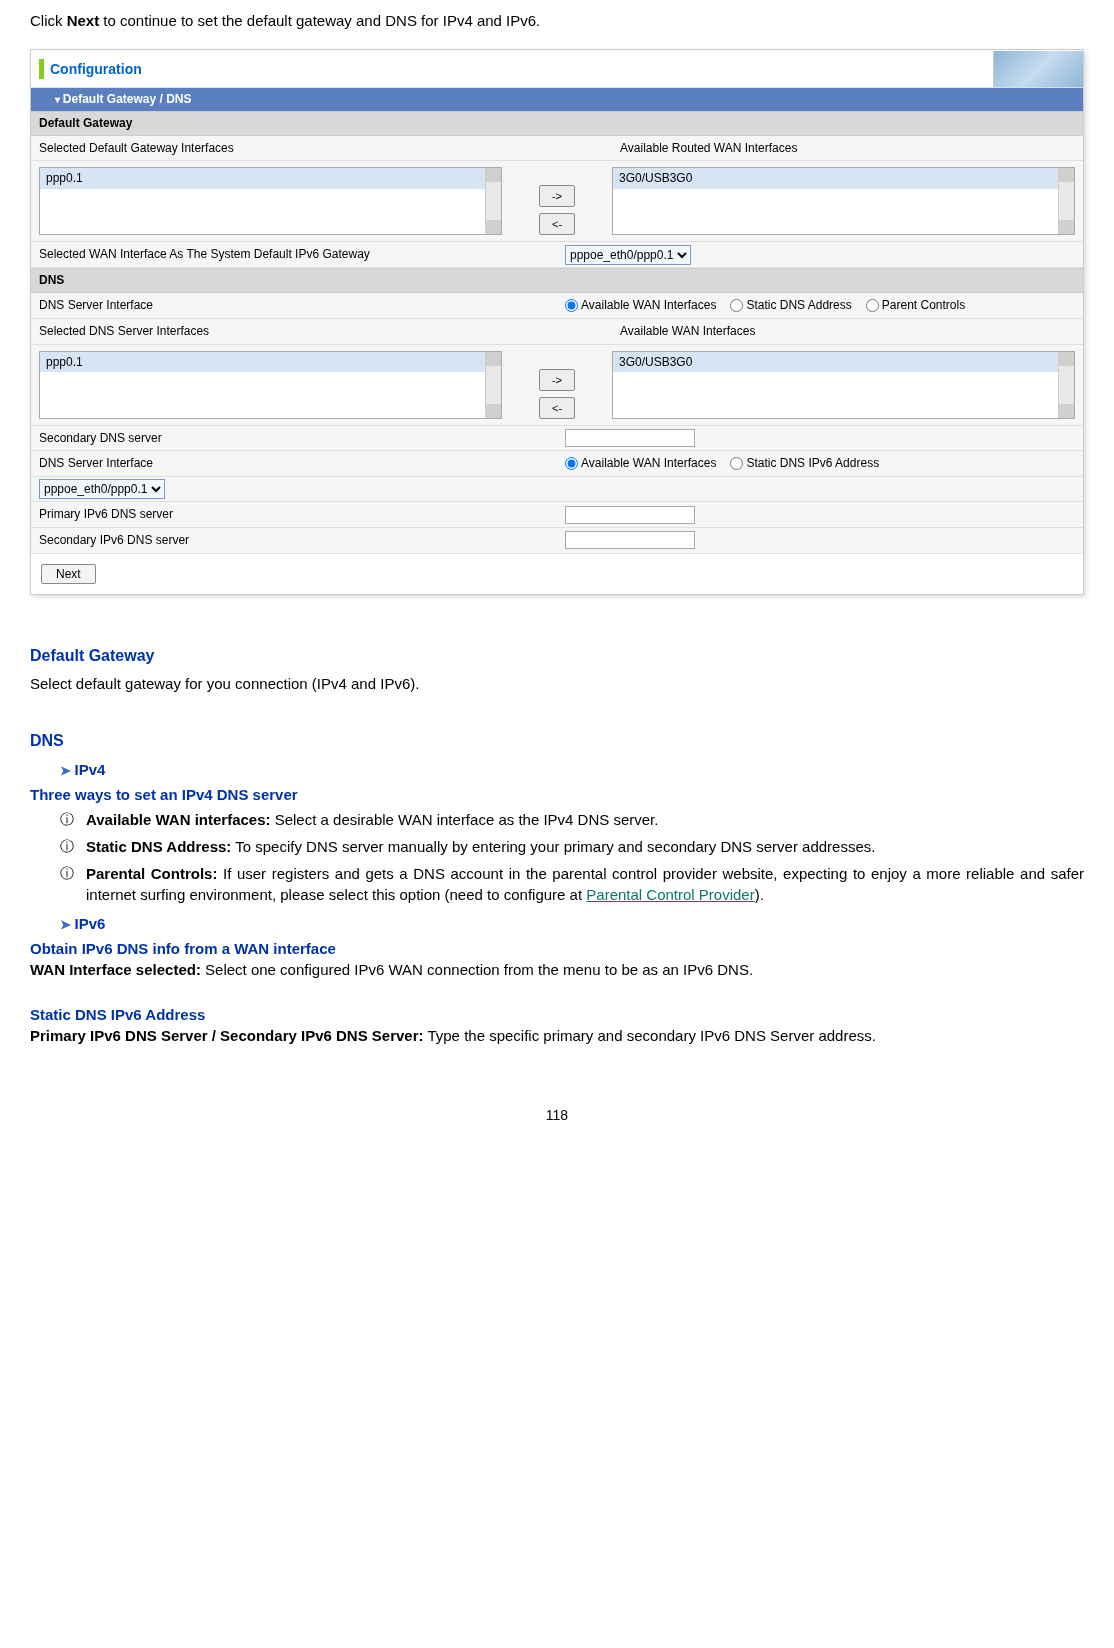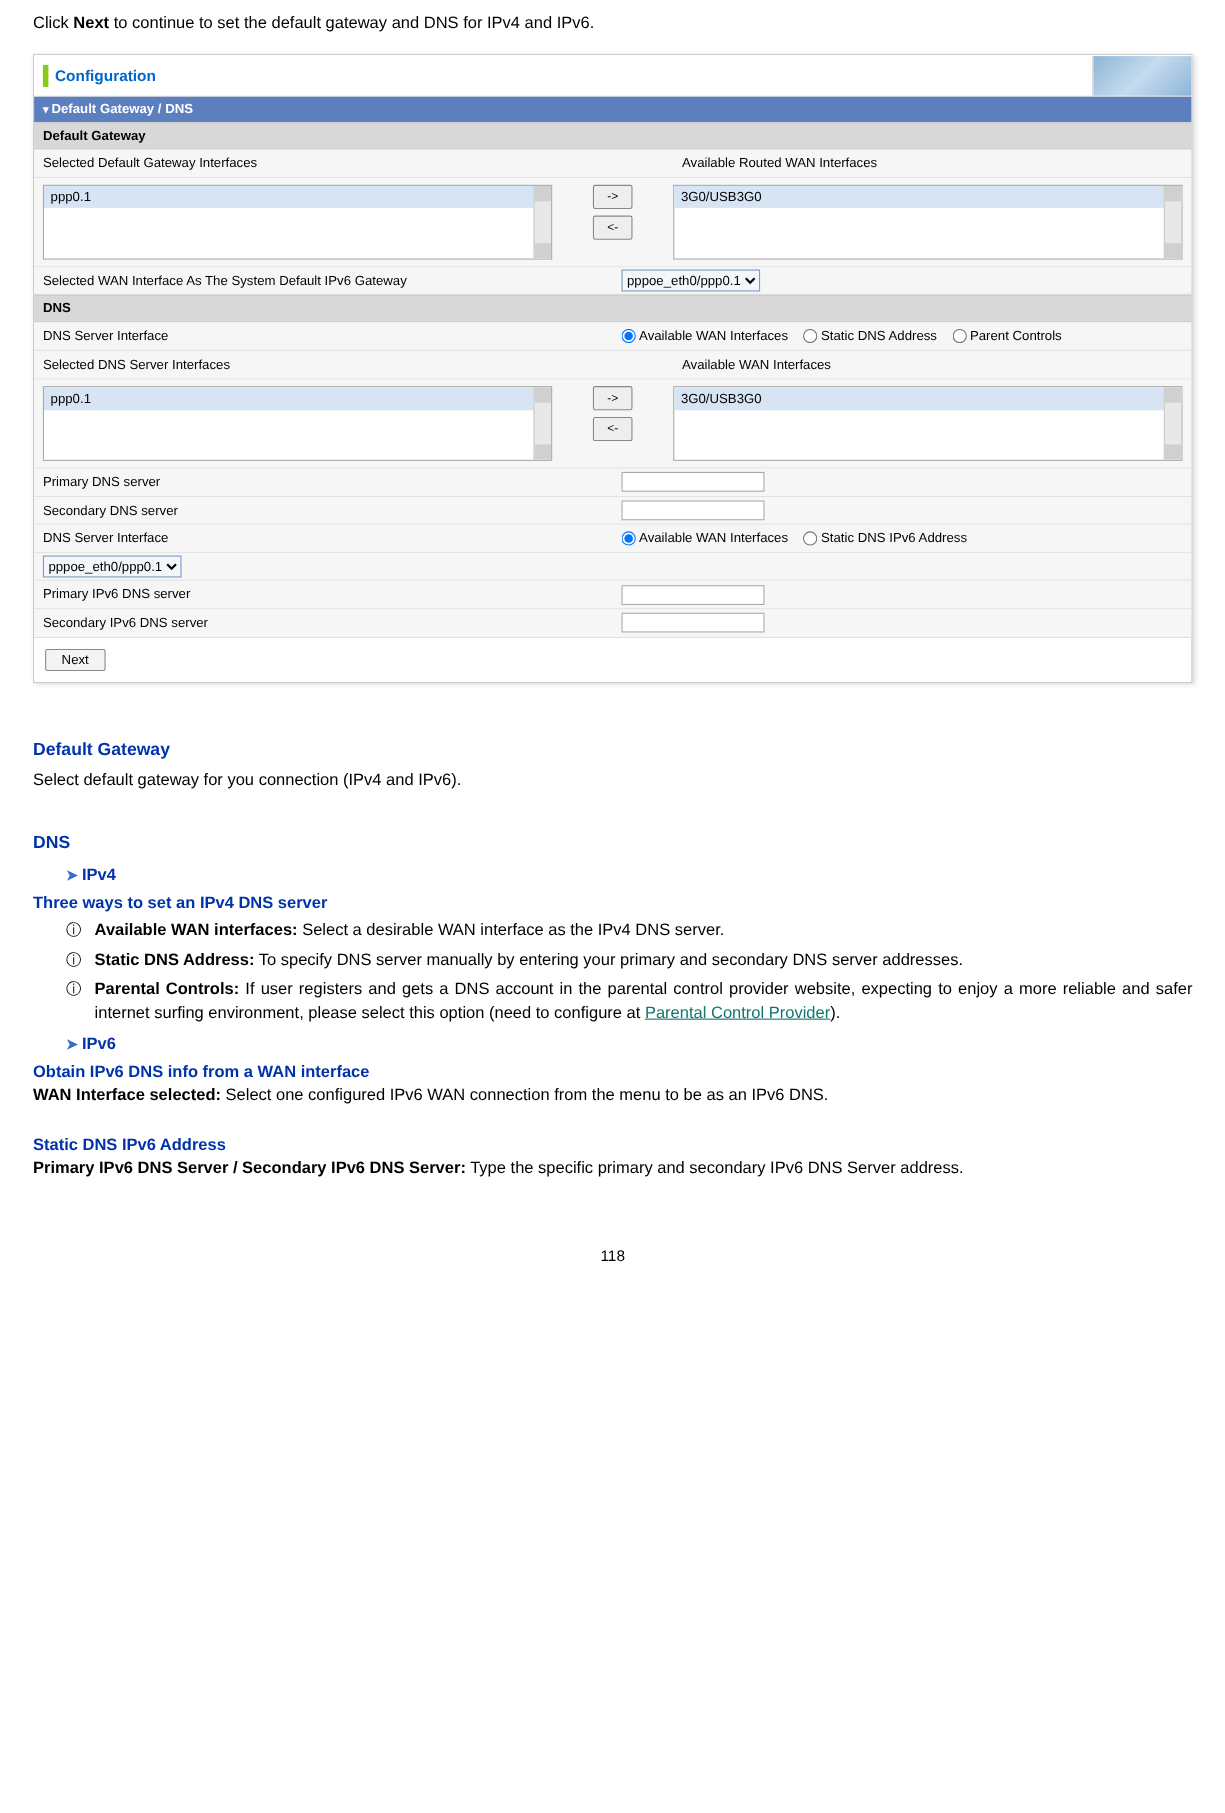--- a/index.html
+++ b/index.html
@@ -44,21 +44,21 @@
   .header-art {
     width: 90px; height: 36px;
     background: linear-gradient(135deg,#8db6d8 0%,#c6dbee 50%,#8db6d8 100%);
     border-left: 1px solid #ccc;
   }
   .section-bar {
     background: #5b7fbf;
     color: #fff;
     font-size: 12px;
     font-weight: bold;
-    padding: 3px 8px;
+    padding: 3px 24px;
   }
   .section-bar::before {
     content: "▾ ";
     font-size: 10px;
   }
   .subheader {
     background: #d8d8d8;
     padding: 3px 8px;
     font-size: 12px;
     font-weight: bold;
@@ -85,21 +85,21 @@
   }
   .note-row {
     background: #cfd8ea;
     color: #334;
     font-size: 11px;
     padding: 3px 8px;
     border-bottom: 1px solid #ccc;
   }
   .dual-list {
     display: flex;
-    align-items: flex-start;
+    align-items: flex-end;
     padding: 6px 8px;
     background: #f6f6f6;
     border-bottom: 1px solid #e0e0e0;
   }
   .dual-head {
     display: flex;
     background: #f6f6f6;
     border-bottom: 1px solid #e0e0e0;
   }
   .dual-head .hcell {
@@ -288,26 +288,20 @@
       <button>-&gt;</button>
       <button>&lt;-</button>
     </div>
     <div class="listbox">
       <div class="listbox-item">3G0/USB3G0</div>
       <div class="scrollbar"></div>
     </div>
   </div>
 
   <div class="row">
-    <div class="label">Primary DNS server</div>
-    <div class="field">
-        <input class="textin" type="text" style="">
-      </div>
-  </div>
-  <div class="row">
     <div class="label">Secondary DNS server</div>
     <div class="field">
         <input class="textin" type="text" style="">
       </div>
   </div>
 
 
   <div class="row">
     <div class="label">DNS Server Interface</div>
     <div class="field">

